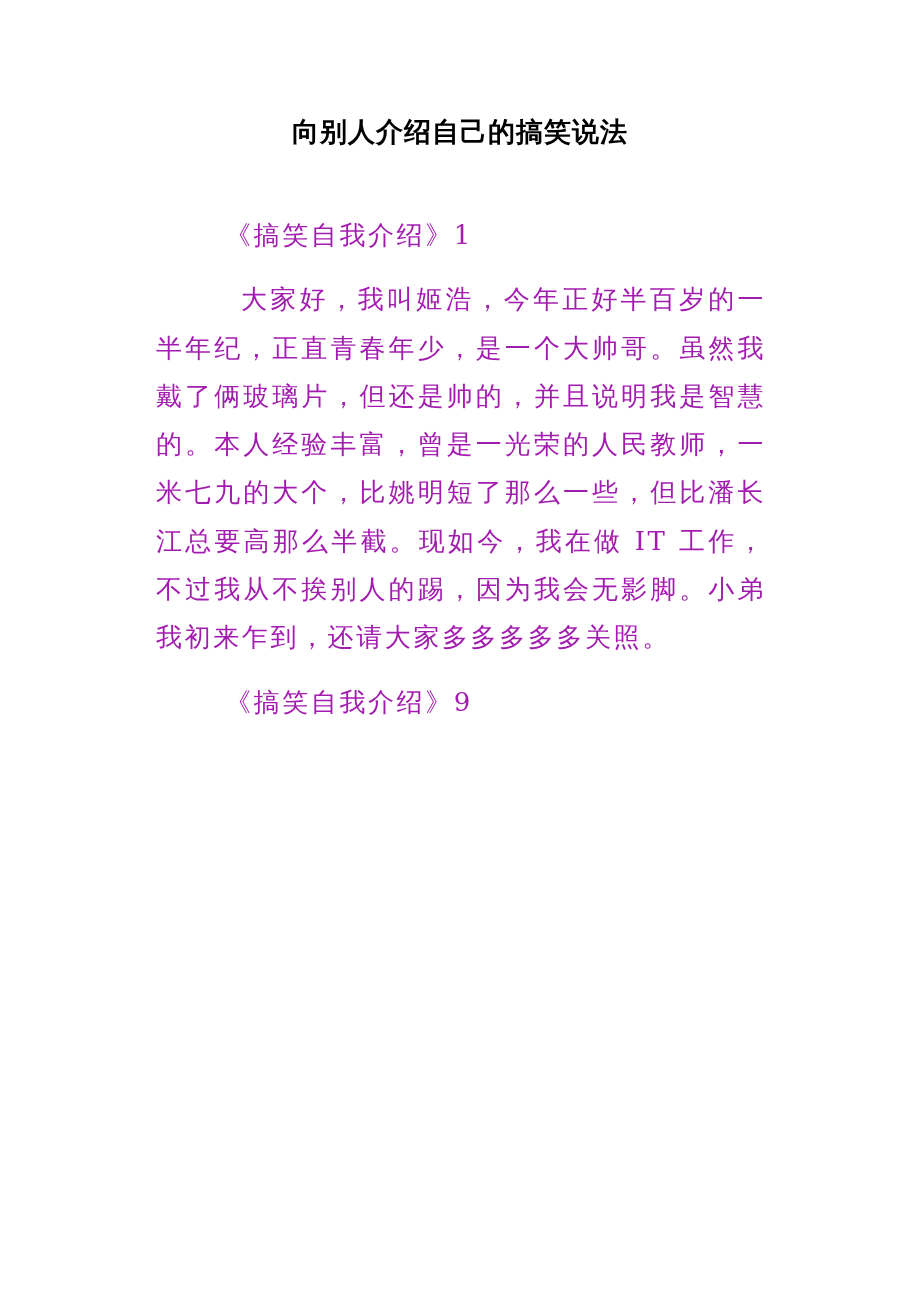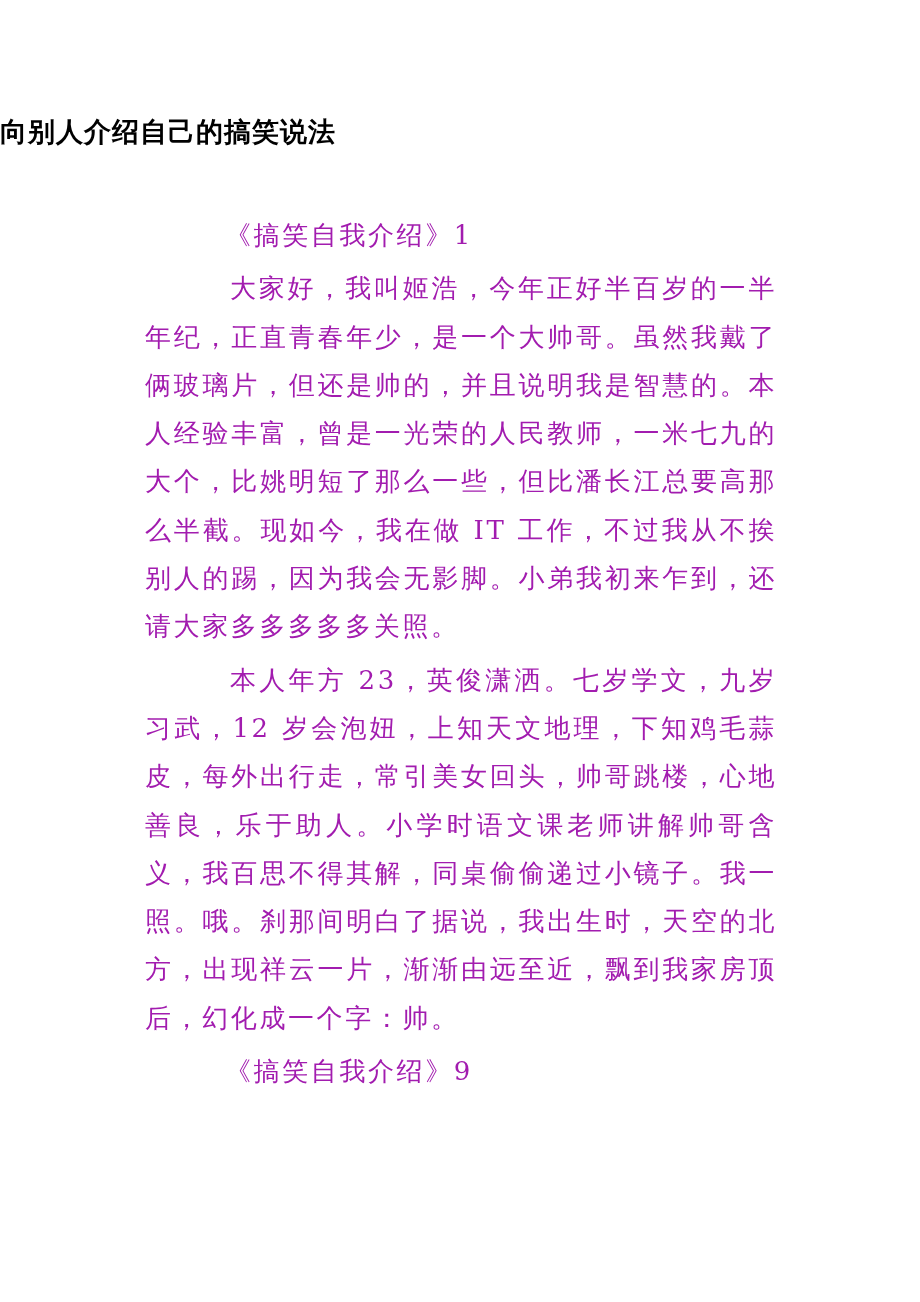--- a/index.html
+++ b/index.html
@@ -1,38 +1,38 @@
 <!DOCTYPE html>
 <html><head>
 <meta charset="utf-8">
 <style>
   html, body { margin: 0; padding: 0; background: #ffffff; }
   body { width: 920px; height: 1302px; position: relative; overflow: hidden; }
   .page { position: absolute; left: 0; top: 0; width: 920px; height: 1302px; background: #fff; }
   .title {
     position: absolute; left: 0; width: 920px; top: 114px;
+    text-align: center;
     font-family: "DejaVu Sans", sans-serif;
     font-weight: bold; font-size: 27px; color: #000;
     letter-spacing: 1px;
   }
   .body {
     position: absolute; left: 140px; top: 211px; width: 642px;
     font-family: "DejaVu Serif", serif;
     font-size: 26px; line-height: 48.3px; color: #a21caf;
     text-align: justify; text-justify: inter-character;
     letter-spacing: 2.6px;
   }
-  .para { margin: 5px; text-indent: 85px; }
+  .para { margin: 16px; text-indent: 85px; }
   .heading { margin: 0; text-indent: 85px; }
 </style>
 </head>
 <body>
 
 <div class="page">
   <div class="title">向别人介绍自己的搞笑说法</div>
 
   <div class="body">
     <p class="heading">《搞笑自我介绍》1</p>
     <p class="para">大家好，我叫姬浩，今年正好半百岁的一半年纪，正直青春年少，是一个大帅哥。虽然我戴了俩玻璃片，但还是帅的，并且说明我是智慧的。本人经验丰富，曾是一光荣的人民教师，一米七九的大个，比姚明短了那么一些，但比潘长江总要高那么半截。现如今，我在做 IT 工作，不过我从不挨别人的踢，因为我会无影脚。小弟我初来乍到，还请大家多多多多多关照。</p>
-    <p class="para">本人年方 23，英俊潇洒。七岁学文，九岁习武，12 岁会泡妞，上知天文地理，下知鸡毛蒜皮，每外出行走，常引美女回头，帅哥跳楼，心地善良，乐于助人。小学时语文课老师讲解帅哥含义，我百思不得其解，同桌偷偷递过小镜子。我一照。哦。刹那间明白了据说，我出生时，天空的北方，出现祥云一片，渐渐由远至近，飘到我家房顶后，幻化成一个字：帅。</p>
     <p class="heading">《搞笑自我介绍》9</p>
   </div>
 </div>
 
 </body></html>

